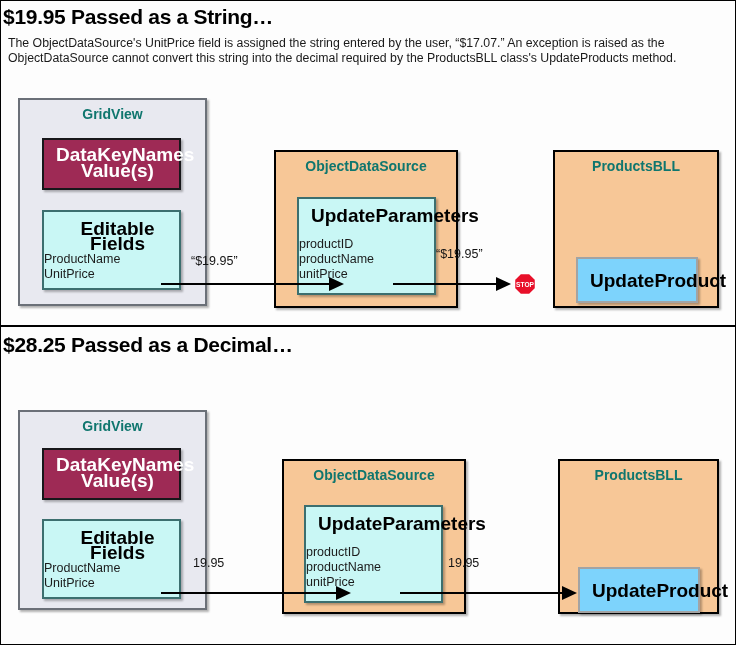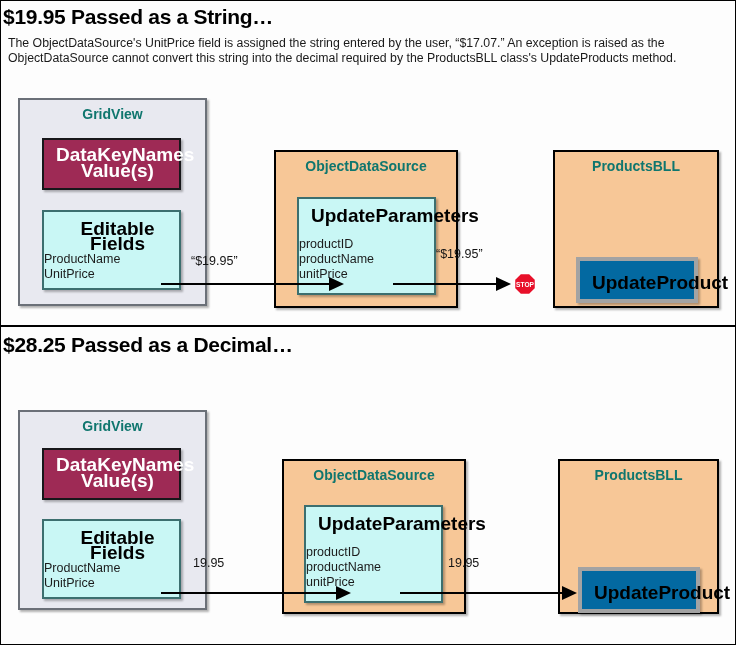--- a/index.html
+++ b/index.html
@@ -84,22 +84,22 @@
     border: 2px solid #17171a;
   }
   .datakey-box .ib-title {
     color: #ffffff;
   }
   .cyan-box {
     background: #c9f7f5;
     border: 2px solid #3c6f6f;
   }
   .yellow-box {
-    background: #0369a1;
-    border: 4px solid #a3a3a3;
+    background: #7dd3fc;
+    border: 2px solid #a3a3a3;
   }
   .ib-title {
     position: absolute;
     left: 12px; right: 0;
     text-align: center;
     font-size: 19px;
     font-weight: bold;
     color: #000000;
     line-height: 15px;
   }

